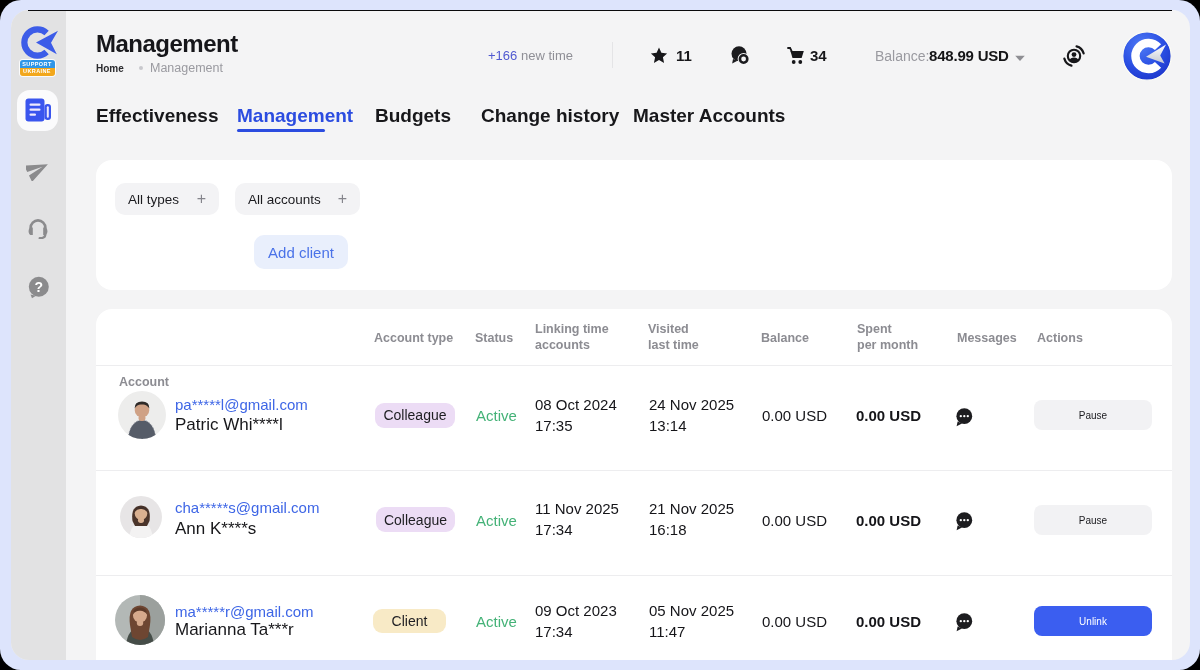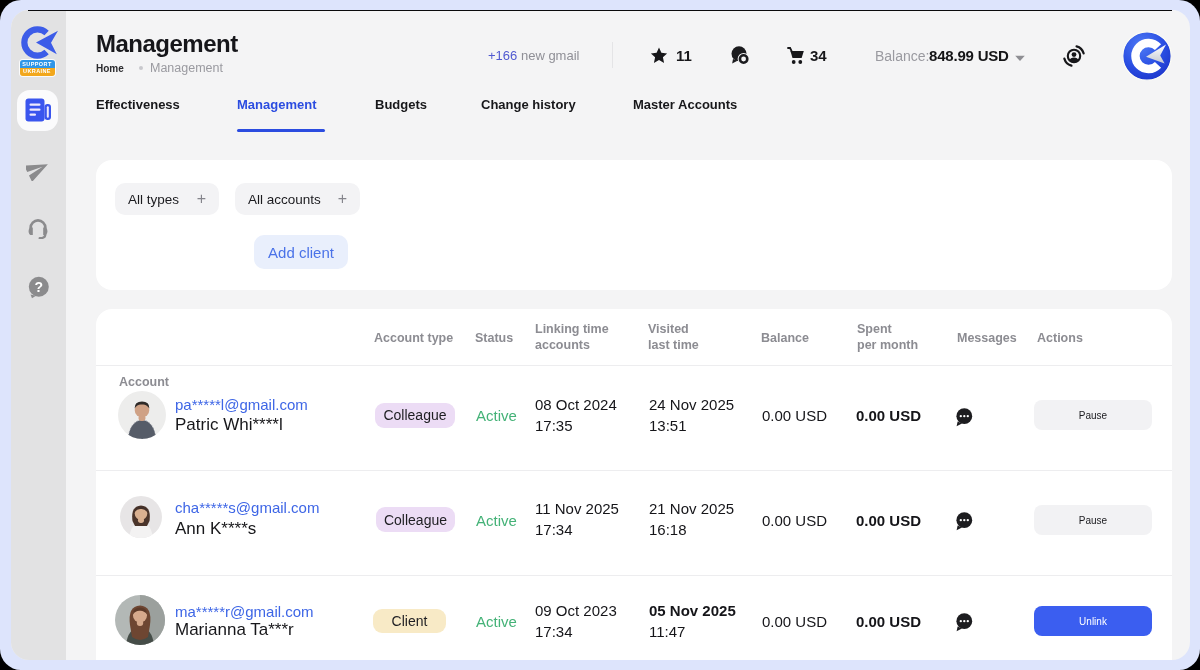--- a/index.html
+++ b/index.html
@@ -25,22 +25,22 @@
   .thead { position:absolute; color:#8c8c92; font-size:12.5px; font-weight:bold; white-space:nowrap; }
   .divider { position:absolute; left:0; width:1076px; height:1px; background:#ededef; }
   .tag { position:absolute; border-radius:9px; font-size:14px; color:#1e1e22;
          display:flex; align-items:center; justify-content:center; }
   .email { color:#3e66e6; font-size:15px; }
   .name  { color:#17171a; font-size:17px; }
   .active { color:#44b277; font-size:15px; }
   .dt { color:#151519; font-size:15px; }
   .rowbtn { position:absolute; width:118px; height:30px; border-radius:8px; font-size:10px;
             display:flex; align-items:center; justify-content:center; }
-  .tab { position:absolute; transform:translateY(-50%); top:94px; font-weight:bold;
-         font-size:13px; color:#17171a; white-space:nowrap; }
+  .tab { position:absolute; transform:translateY(-50%); top:106px; font-weight:bold;
+         font-size:19px; color:#17171a; white-space:nowrap; }
 </style>
 </head>
 <body>
 <div class="bg">
   <div class="topline"></div>
   <div class="page">
 
     <div class="sidebar">
       <svg class="abs" style="left:7px; top:15px;" width="41" height="35" viewBox="0 0 41 35">
         <path d="M 28.6 7.9 A 13.2 13.2 0 1 0 28.6 27.1" fill="none" stroke="#3c5ce8" stroke-width="6.2"></path>
@@ -73,21 +73,21 @@
         <polygon points="3.5,18.5 5,22.3 9,19.8" fill="#8b8b8d"></polygon>
         <text x="11.8" y="15.6" text-anchor="middle" font-family="Liberation Sans" font-size="14" font-weight="bold" fill="#fff">?</text>
       </svg>
     </div>
 
     <div class="ct" style="left:85px; top:34px; font-size:24px; letter-spacing:-0.5px; font-weight:bold; color:#16161a;">Management</div>
     <div class="ct" style="left:85px; top:57.5px; font-size:10px; color:#2a2a2e; font-weight:bold;">Home</div>
     <div class="abs" style="left:128px; top:55.5px; width:4px; height:4px; border-radius:2px; background:#c8c8cd;"></div>
     <div class="ct" style="left:139px; top:57.5px; font-size:12.5px; color:#9a9aa0;">Management</div>
 
-    <div class="ct" style="left:477px; top:45px; font-size:13px;"><span style="color:#5059d0;">+166</span> <span style="color:#8f8f96;">new gmail</span></div>
+    <div class="ct" style="left:477px; top:45px; font-size:13px;"><span style="color:#5059d0;">+166</span> <span style="color:#8f8f96;">new time</span></div>
     <div class="abs" style="left:601px; top:32px; width:1px; height:26px; background:#e4e4e6;"></div>
 
     <svg class="abs" style="left:639px; top:36.5px;" width="18" height="17" viewBox="0 0 18 17">
       <path d="M9 0.6 L11.4 5.8 L17.1 6.4 L12.9 10.3 L14.1 15.9 L9 13 L3.9 15.9 L5.1 10.3 L0.9 6.4 L6.6 5.8 Z" fill="#17171a"></path>
     </svg>
     <div class="ct" style="left:665px; top:45px; font-size:15px; font-weight:bold; color:#17171a;">11</div>
 
     <svg class="abs" style="left:720px; top:36px;" width="19" height="19" viewBox="0 0 19 19">
       <circle cx="8" cy="7.7" r="7.5" fill="#1b1b1e"></circle>
       <polygon points="2,13 1.2,17.6 6.5,14.8" fill="#1b1b1e"></polygon>
@@ -183,21 +183,21 @@
           <rect x="20.5" y="24" width="7" height="6" rx="3" fill="#cfa185"></rect>
         </g>
       </svg>
       <div class="ct email" style="left:79px; top:94.5px;">pa*****l@gmail.com</div>
       <div class="ct name" style="left:79px; top:115.5px;">Patric Whi****l</div>
       <div class="tag" style="left:279px; top:93.5px; width:80px; height:25px; background:#ecdcf5;">Colleague</div>
       <div class="ct active" style="left:380px; top:106px;">Active</div>
       <div class="ct dt" style="left:439px; top:95px;">08 Oct 2024</div>
       <div class="ct dt" style="left:439px; top:116px;">17:35</div>
       <div class="ct dt" style="left:553px; top:95px;">24 Nov 2025</div>
-      <div class="ct dt" style="left:553px; top:116px;">13:51</div>
+      <div class="ct dt" style="left:553px; top:116px;">13:14</div>
       <div class="ct dt" style="left:666px; top:106px;">0.00 USD</div>
       <div class="ct dt" style="left:760px; top:106px; font-weight:bold;">0.00 USD</div>
       <svg class="abs" style="left:859px; top:98.5px;" width="19" height="19" viewBox="0 0 19 19">
         <circle cx="9.3" cy="8.2" r="7.9" fill="#1d1d20"></circle>
         <polygon points="2.6,13.6 1.6,18.2 7,15.6" fill="#1d1d20"></polygon>
         <circle cx="5.8" cy="8.2" r="1.15" fill="#fff"></circle>
         <circle cx="9.3" cy="8.2" r="1.15" fill="#fff"></circle>
         <circle cx="12.8" cy="8.2" r="1.15" fill="#fff"></circle>
       </svg>
       <div class="rowbtn" style="left:938px; top:91px; background:#f2f2f4; color:#1b1b1f;">Pause</div>
@@ -251,21 +251,21 @@
           <rect x="21.8" y="25" width="6.4" height="6" rx="3" fill="#d6a98c"></rect>
           <path d="M17.8 19.5 Q18 12.5 25 12.5 Q32 12.5 32.2 19.5 Q28.5 15.3 25 15.8 Q21 15.3 17.8 19.5 Z" fill="#5d3a29"></path>
         </g>
       </svg>
       <div class="ct email" style="left:79px; top:301.5px;">ma*****r@gmail.com</div>
       <div class="ct name" style="left:79px; top:320.5px;text-align:center;">Marianna Ta***r</div>
       <div class="tag" style="left:277px; top:299.5px; width:73px; height:24px; background:#f8eac6;">Client</div>
       <div class="ct active" style="left:380px; top:311.5px;">Active</div>
       <div class="ct dt" style="left:439px; top:301px;">09 Oct 2023</div>
       <div class="ct dt" style="left:439px; top:322px;">17:34</div>
-      <div class="ct dt" style="left:553px; top:301px;font-weight:bold;">05 Nov 2025</div>
+      <div class="ct dt" style="left:553px; top:301px;">05 Nov 2025</div>
       <div class="ct dt" style="left:553px; top:322px;">11:47</div>
       <div class="ct dt" style="left:666px; top:311.5px;">0.00 USD</div>
       <div class="ct dt" style="left:760px; top:311.5px; font-weight:bold;">0.00 USD</div>
       <svg class="abs" style="left:859px; top:303.5px;" width="19" height="19" viewBox="0 0 19 19">
         <circle cx="9.3" cy="8.2" r="7.9" fill="#1d1d20"></circle>
         <polygon points="2.6,13.6 1.6,18.2 7,15.6" fill="#1d1d20"></polygon>
         <circle cx="5.8" cy="8.2" r="1.15" fill="#fff"></circle>
         <circle cx="9.3" cy="8.2" r="1.15" fill="#fff"></circle>
         <circle cx="12.8" cy="8.2" r="1.15" fill="#fff"></circle>
       </svg>

